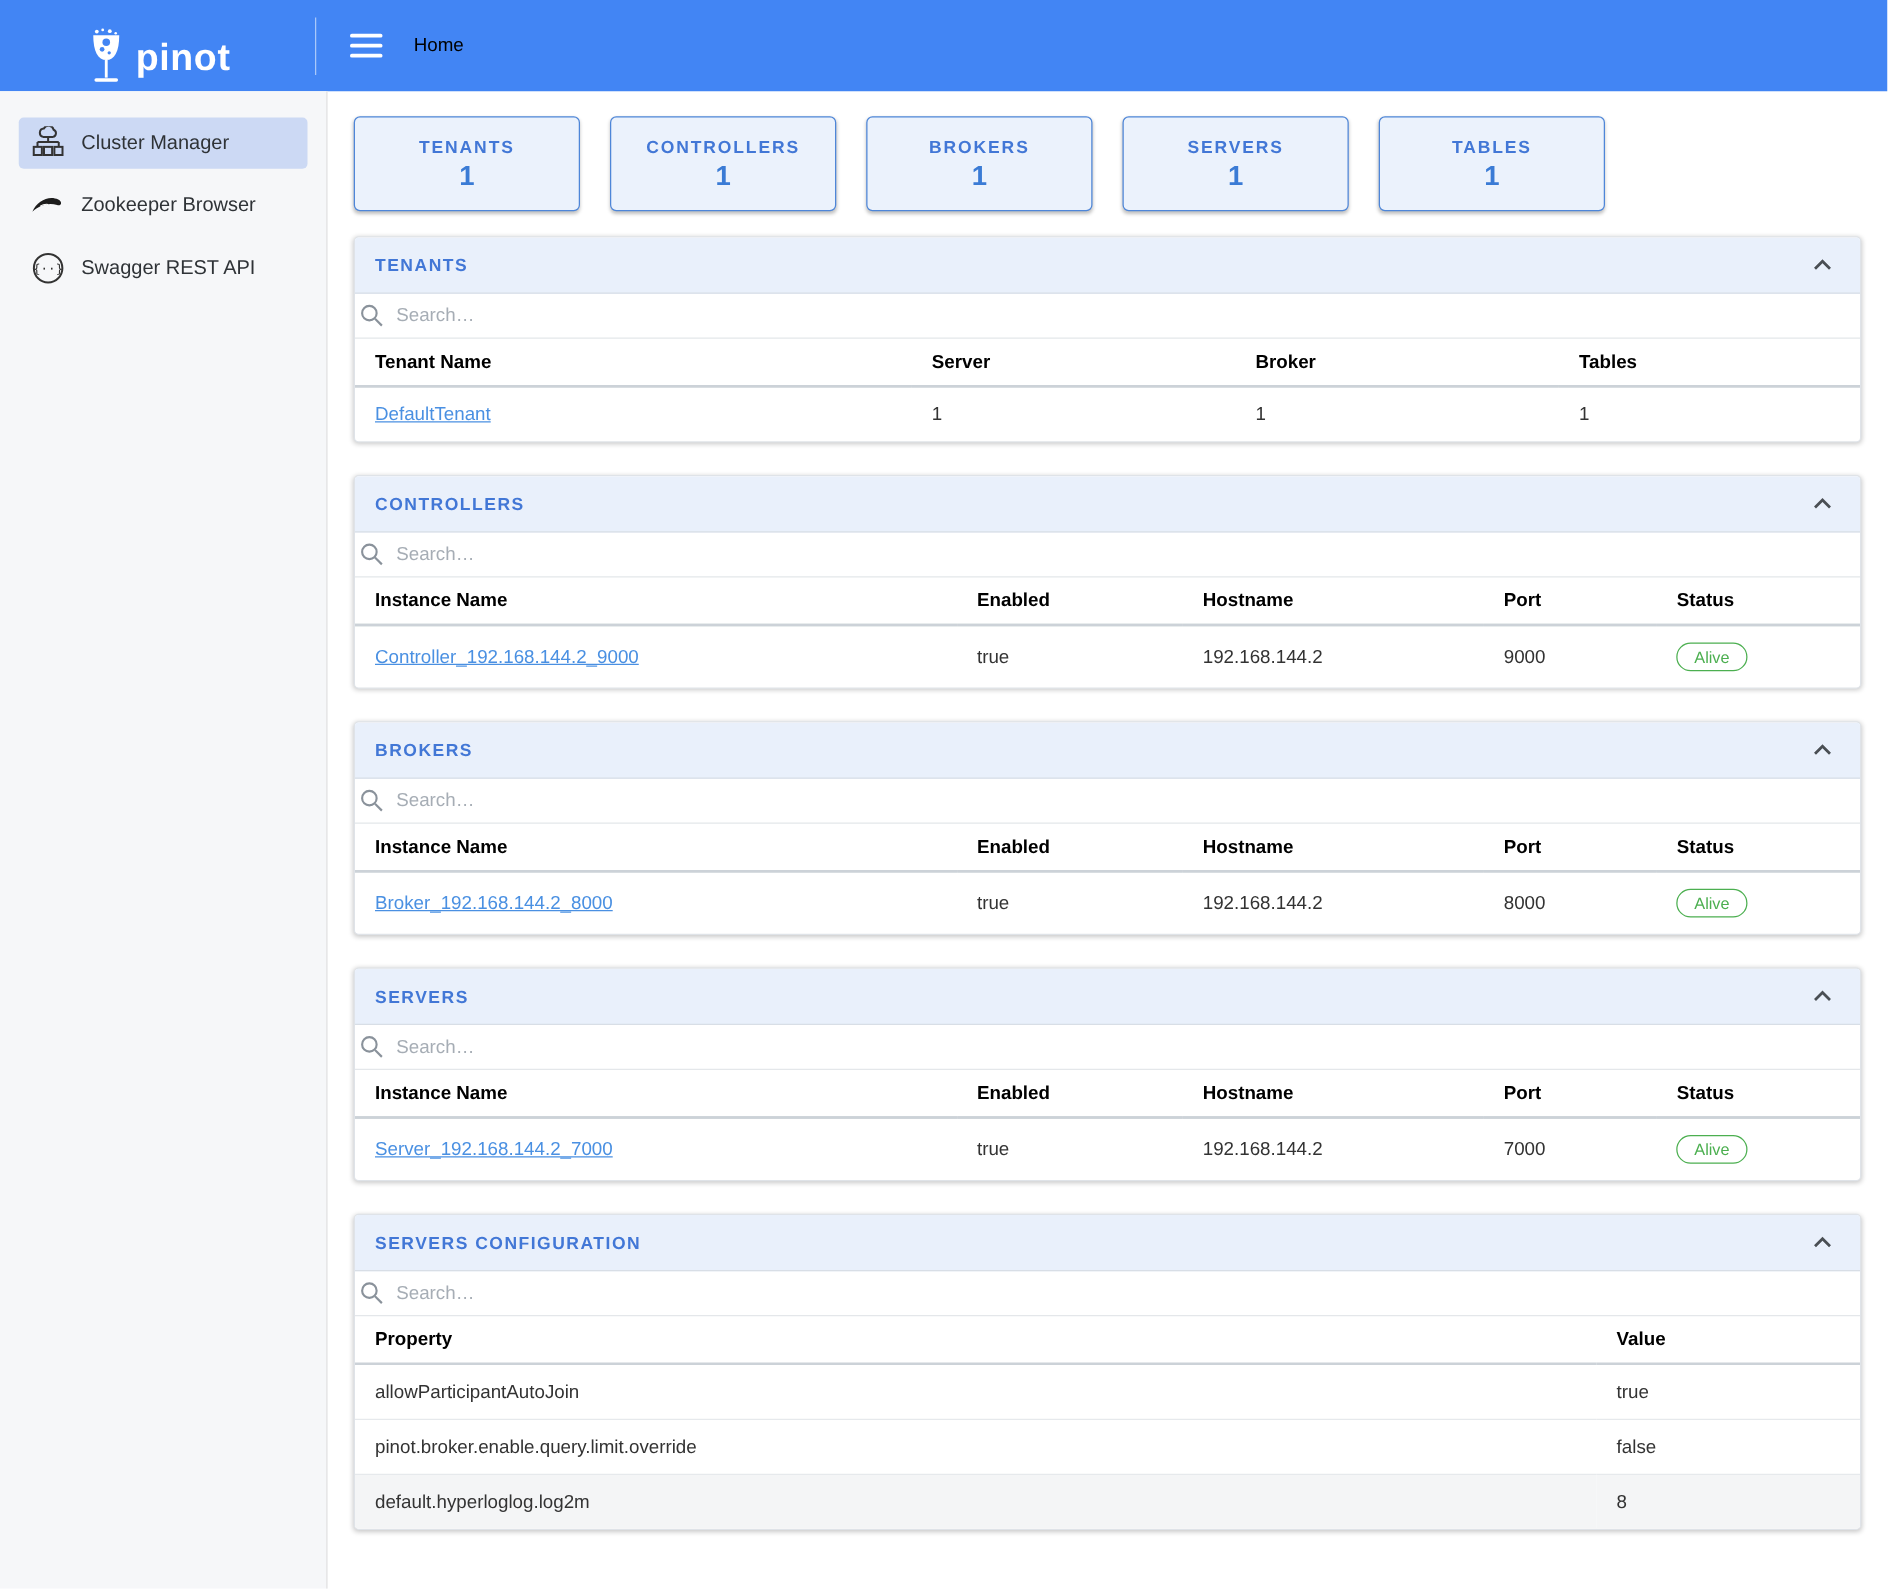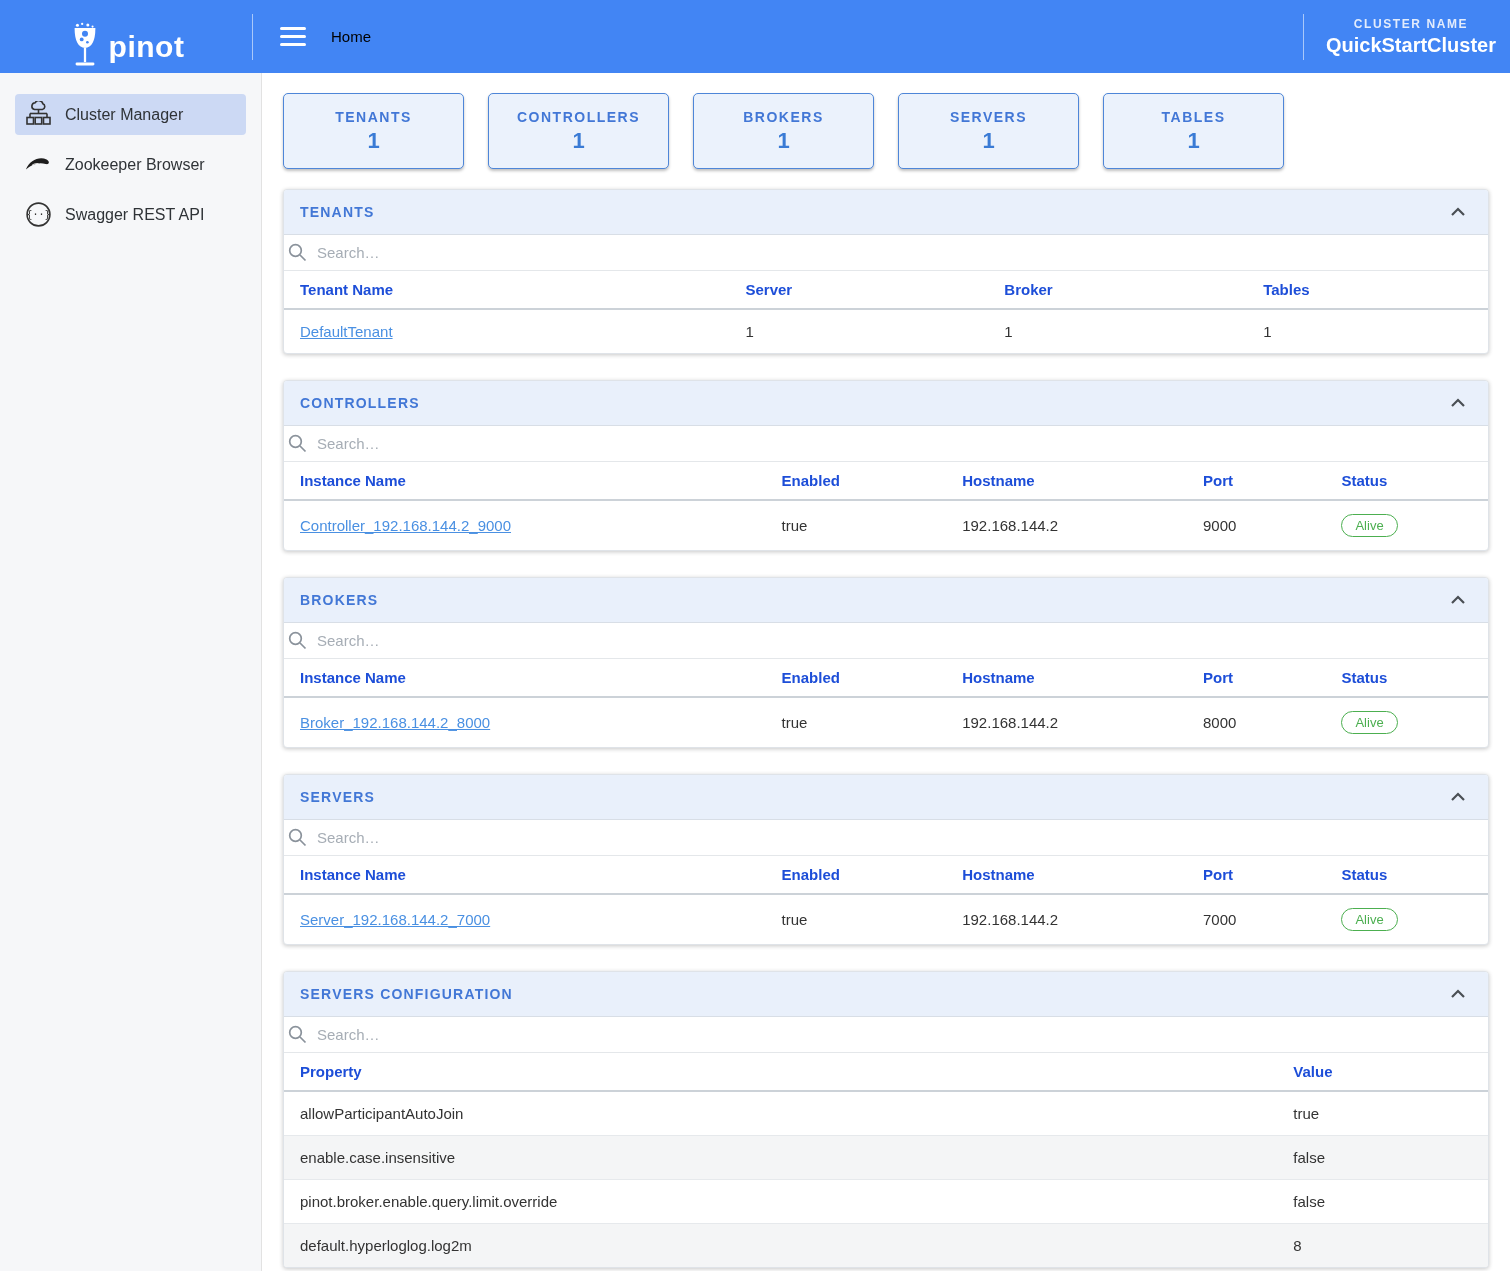--- a/index.html
+++ b/index.html
@@ -44,21 +44,21 @@
   .section-header { background:#e9f0fb; padding:14px 16px; display:flex; align-items:center;
     justify-content:space-between; border-bottom:1px solid #d8dee6; }
   .section-title { color:#4277d6; font-size:14px; font-weight:bold; letter-spacing:1.2px; }
   .collapse-btn { background:none; border:none; cursor:pointer; padding:2px 6px; line-height:0; }
   .search-row { display:flex; align-items:center; gap:10px; padding:8px 4px; border-bottom:1px solid #e4e7ea; }
   .search-input { border:none; outline:none; font-size:15px; color:#333; flex:1;
     font-family:"Liberation Sans","DejaVu Sans",sans-serif; }
   .search-input::placeholder { color:#a6adb5; }
 
   table { width:100%; border-collapse:collapse; table-layout:fixed; }
-  th { text-align:left; font-size:15px; font-weight:bold; color:#1d4ed8; padding:10px 16px;
+  th { text-align:left; font-size:15px; font-weight:bold; color:#000000; padding:10px 16px;
     border-bottom:2px solid #ccd2d8; }
   td { font-size:15px; color:#333; padding:13px 16px; border-bottom:1px solid #e6e9ec; }
   tr:last-child td { border-bottom:none; }
   tr.striped td { background:#f4f5f6; }
   a.cell-link { color:#4a90e2; text-decoration:underline; cursor:pointer;margin-top:46px; }
   .alive-badge { display:inline-block; border:1px solid #4caf50; color:#4caf50; border-radius:14px;
     padding:3px 13px; font-size:13px; }
 </style>
 </head>
 <body>
@@ -83,27 +83,20 @@
       <span class="brand-text">pinot</span>
     </div>
   </div>
   <div class="hdr-divider"></div>
   <div class="hamburger">
     <span></span>
       <span></span>
       <span></span>
   </div>
   <span class="home-link">Home</span>
-  <div class="hdr-right">
-    <div class="hdr-divider"></div>
-    <div class="cluster-block">
-      <div class="cluster-label">CLUSTER NAME</div>
-      <div class="cluster-value">QuickStartCluster</div>
-    </div>
-  </div>
 </header>
 
 <div class="page-body">
 
   <nav class="sidebar">
     <div class="nav-item active">
       <span class="nav-icon">
         <svg width="27" height="27" viewBox="0 0 27 27" fill="none" stroke="#333" stroke-width="1.6">
           <path d="M9.5,8.5 a3.4,3.4 0 0 1 0.6,-6.7 a4.2,4.2 0 0 1 7.8,1 a3,3 0 0 1 -0.5,5.7 Z"></path>
           <line x1="13.5" y1="9" x2="13.5" y2="12.5"></line>
@@ -364,24 +357,20 @@
             <tr>
           <th>Property</th>
           <th>Value</th>
         </tr>
           </thead>
         <tbody>
           <tr>
             <td>allowParticipantAutoJoin</td>
             <td>true</td>
           </tr>
-          <tr class="striped">
-            <td>enable.case.insensitive</td>
-            <td>false</td>
-          </tr>
           <tr>
             <td>pinot.broker.enable.query.limit.override</td>
             <td>false</td>
           </tr>
           <tr class="striped">
             <td>default.hyperloglog.log2m</td>
             <td>8</td>
           </tr>
         </tbody>
       </table>

